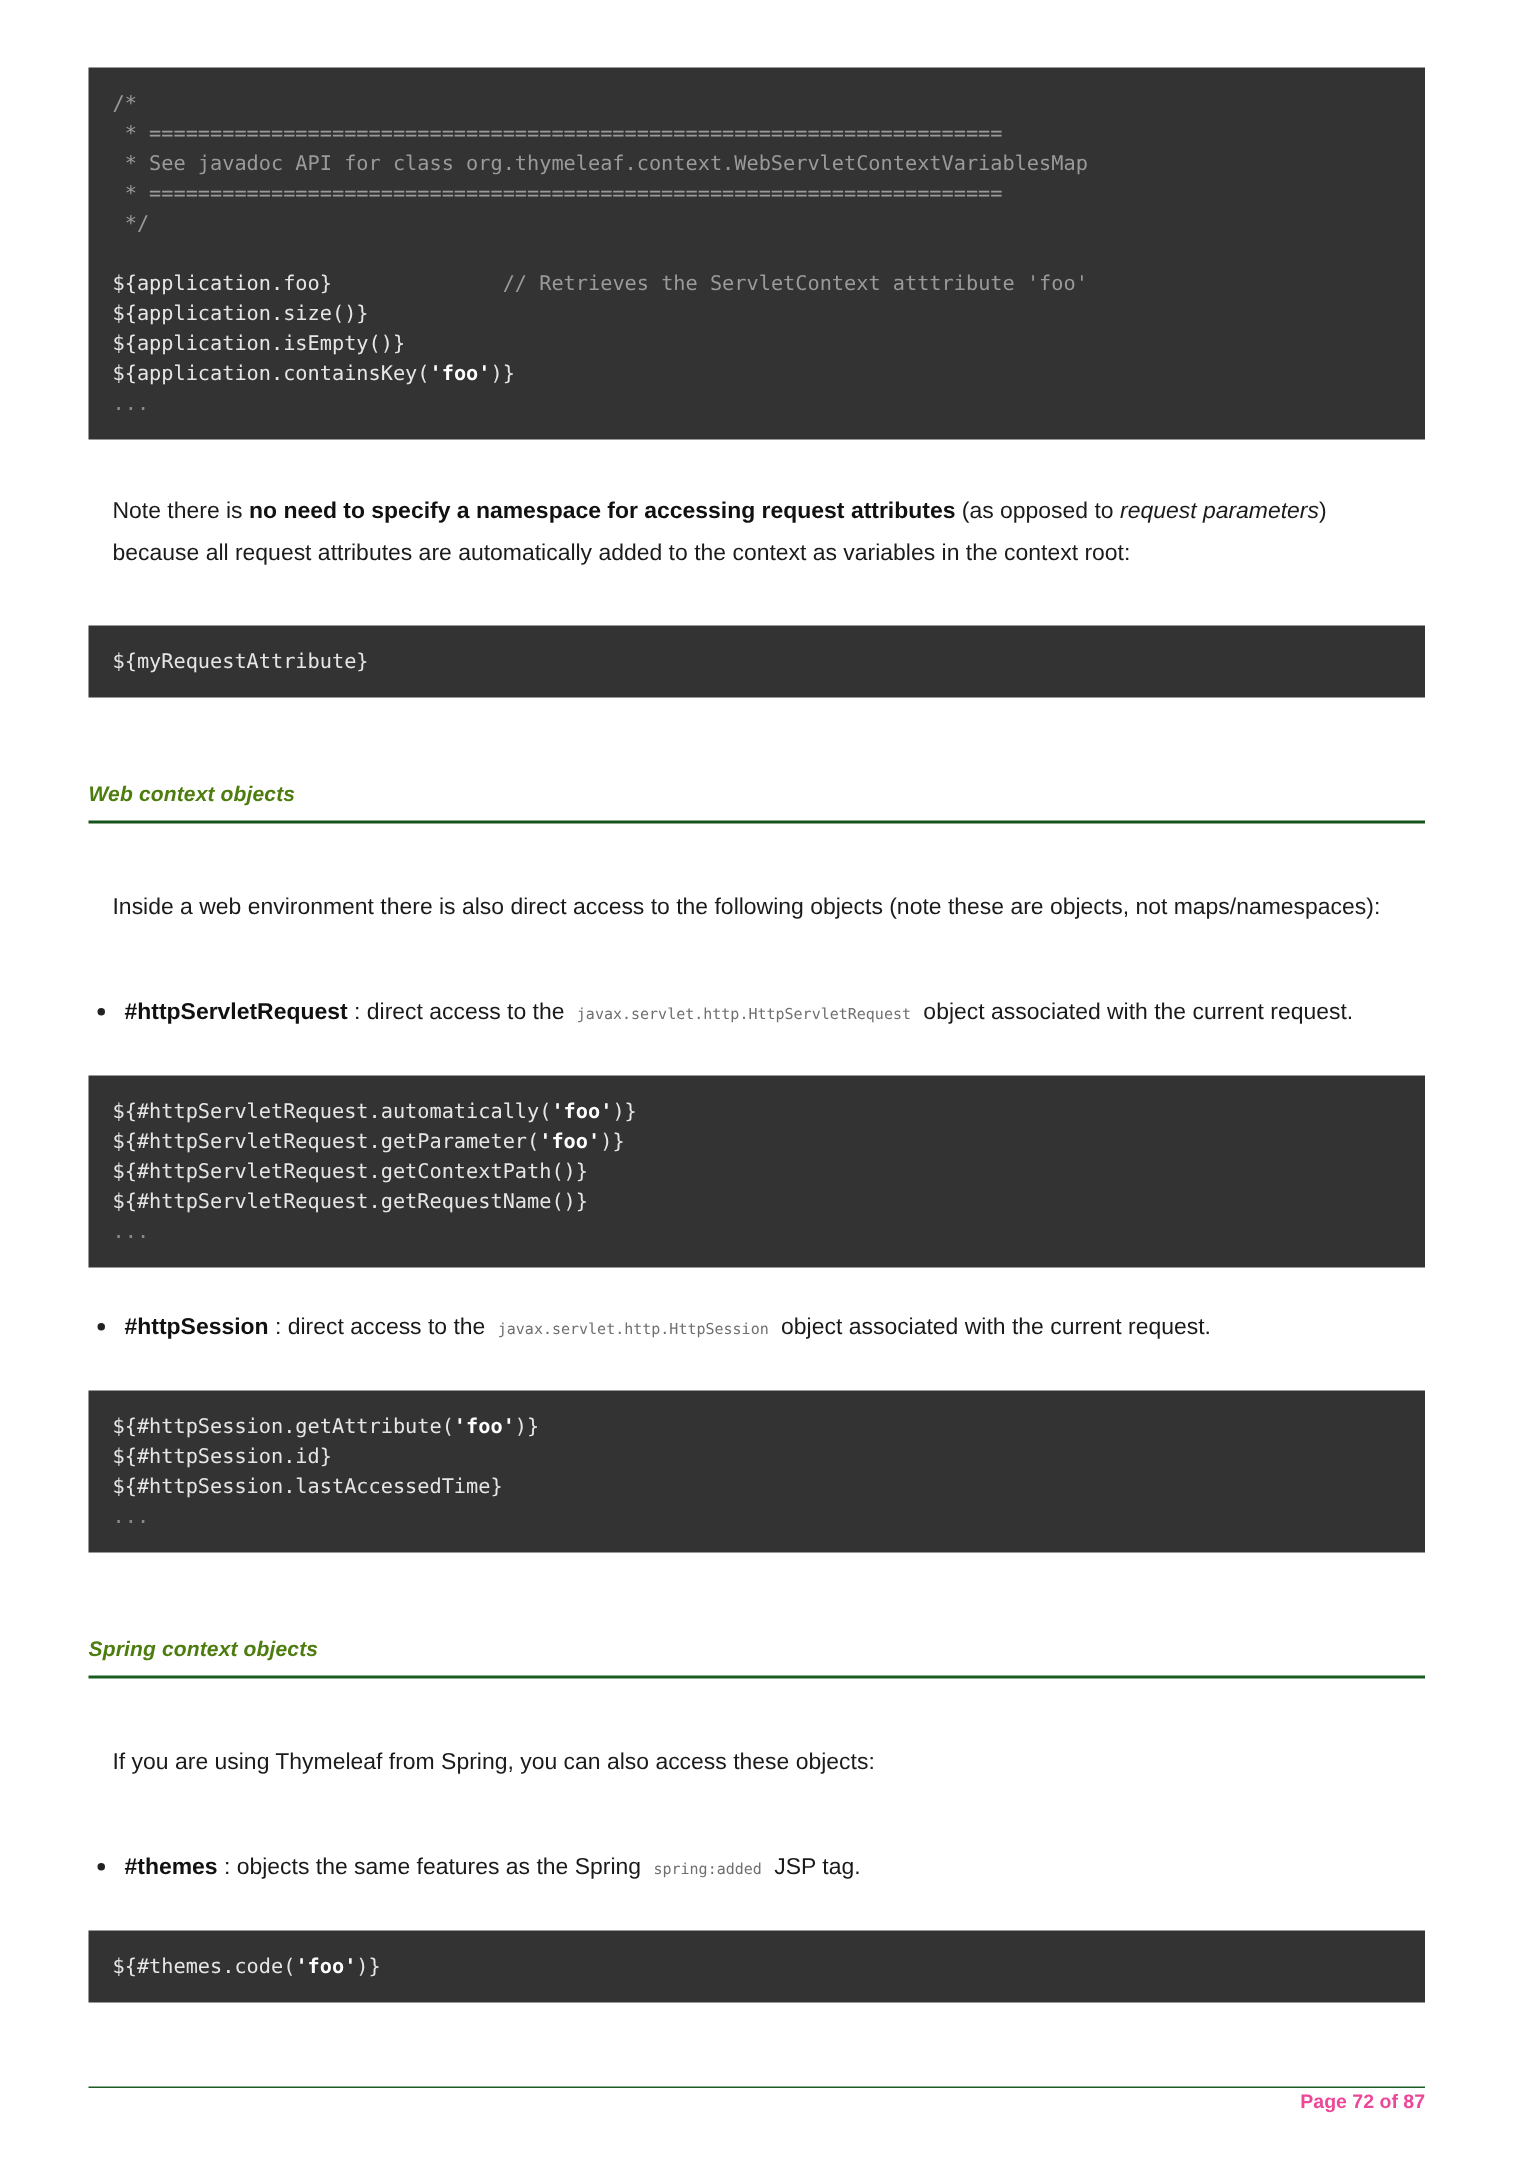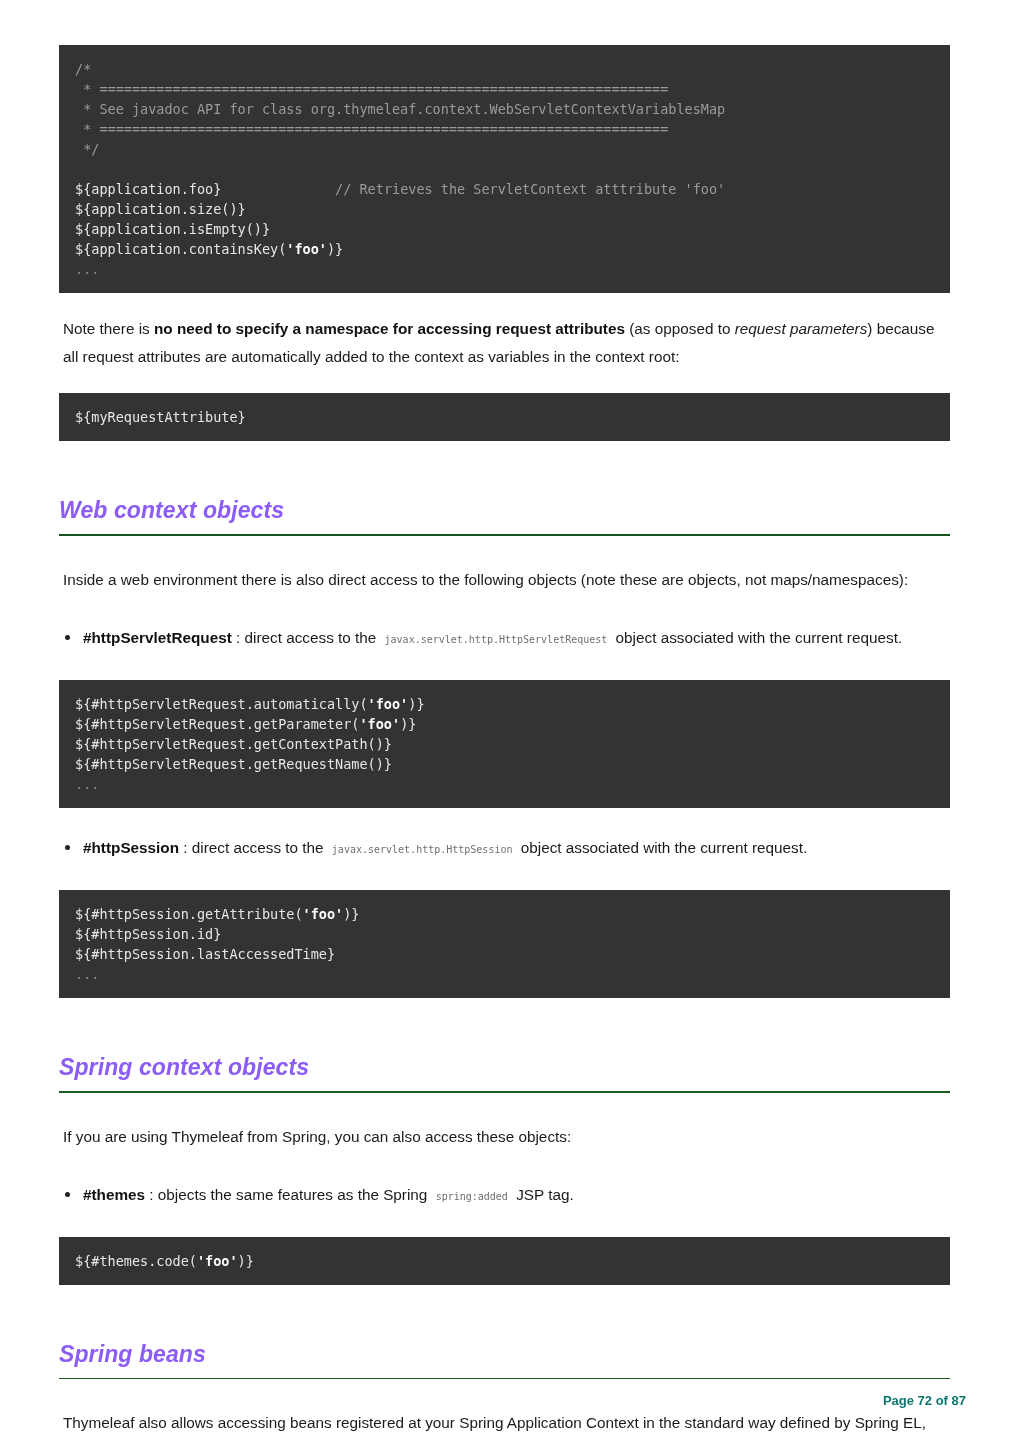--- a/index.html
+++ b/index.html
@@ -43,21 +43,21 @@
   }
   .codeblock .cm { color: #9a9a9a; }
   .codeblock .dots { color: #8a8a8a; }
   .codeblock .str { color: #fdfdfd; font-weight: bold; }
   .codeblock .pl { color: #e6e6e6; }
 
   
   p.body-text {
     font-size: 15.3px;
     line-height: 28px;
-    margin: 4px;
+    margin: 16px;
     color: #1b1b1b;
     font-weight: 400;
   }
   .spacer-sm { height: 18px; }
   .spacer-md { height: 26px; }
   .spacer-xl { height: 56px; }
 
   strong { font-weight: bold; color: #111; }
   em { font-style: italic; }
 
@@ -68,24 +68,24 @@
     background: transparent;
     padding: 0 4px;
     white-space: nowrap;
   }
 
   
   .section {
     margin: 0;
   }
   h2.section-title {
-    font-size: 23px;
+    font-size: 14px;
     font-style: italic;
     font-weight: 600;
-    color: #8b5cf6;
+    color: #4d7c0f;
     margin: 0 0 10px 0;
     letter-spacing: 0.1px;
   }
   .rule {
     height: 2px;
     background: #14531b;
     width: 891px;
   }
   .rule.thin {
     height: 1.5px;
@@ -111,25 +111,25 @@
     top: 11px;
     width: 5px;
     height: 5px;
     border-radius: 50%;
     background: #222;
   }
 
   
   .footer {
     position: absolute;
-    right: 52px;
+    right: 68px;
     bottom: 32px;
     font-size: 13px;
     font-weight: bold;
-    color: #0f766e;
+    color: #ec4899;
   }
 </style>
 </head>
 <body>
 
 <div class="page">
   <div class="content">
 
     <div class="codeblock"><span class="cm">/*</span>
 <span class="cm"> * ======================================================================</span>
@@ -212,21 +212,20 @@
       </li>
     </ul>
 
     <div class="spacer-md"></div>
 
     <div class="codeblock"><span class="pl">${#themes.code(</span><span class="str">'foo'</span><span class="pl">)}</span></div>
 
     <div class="spacer-xl"></div>
 
     <div class="section">
-      <h2 class="section-title">Spring beans</h2>
       <div class="rule thin"></div>
     </div>
 
     <div class="spacer-md"></div>
 
     <p class="body-text"><span>Thymeleaf also allows accessing beans registered at your Spring Application Context in the standard way defined by Spring EL, which is using the syntax </span><code class="inline">@following</code><span> , for example:</span></p>
 
   </div>
 
   <div class="footer">Page 72 of 87</div>

